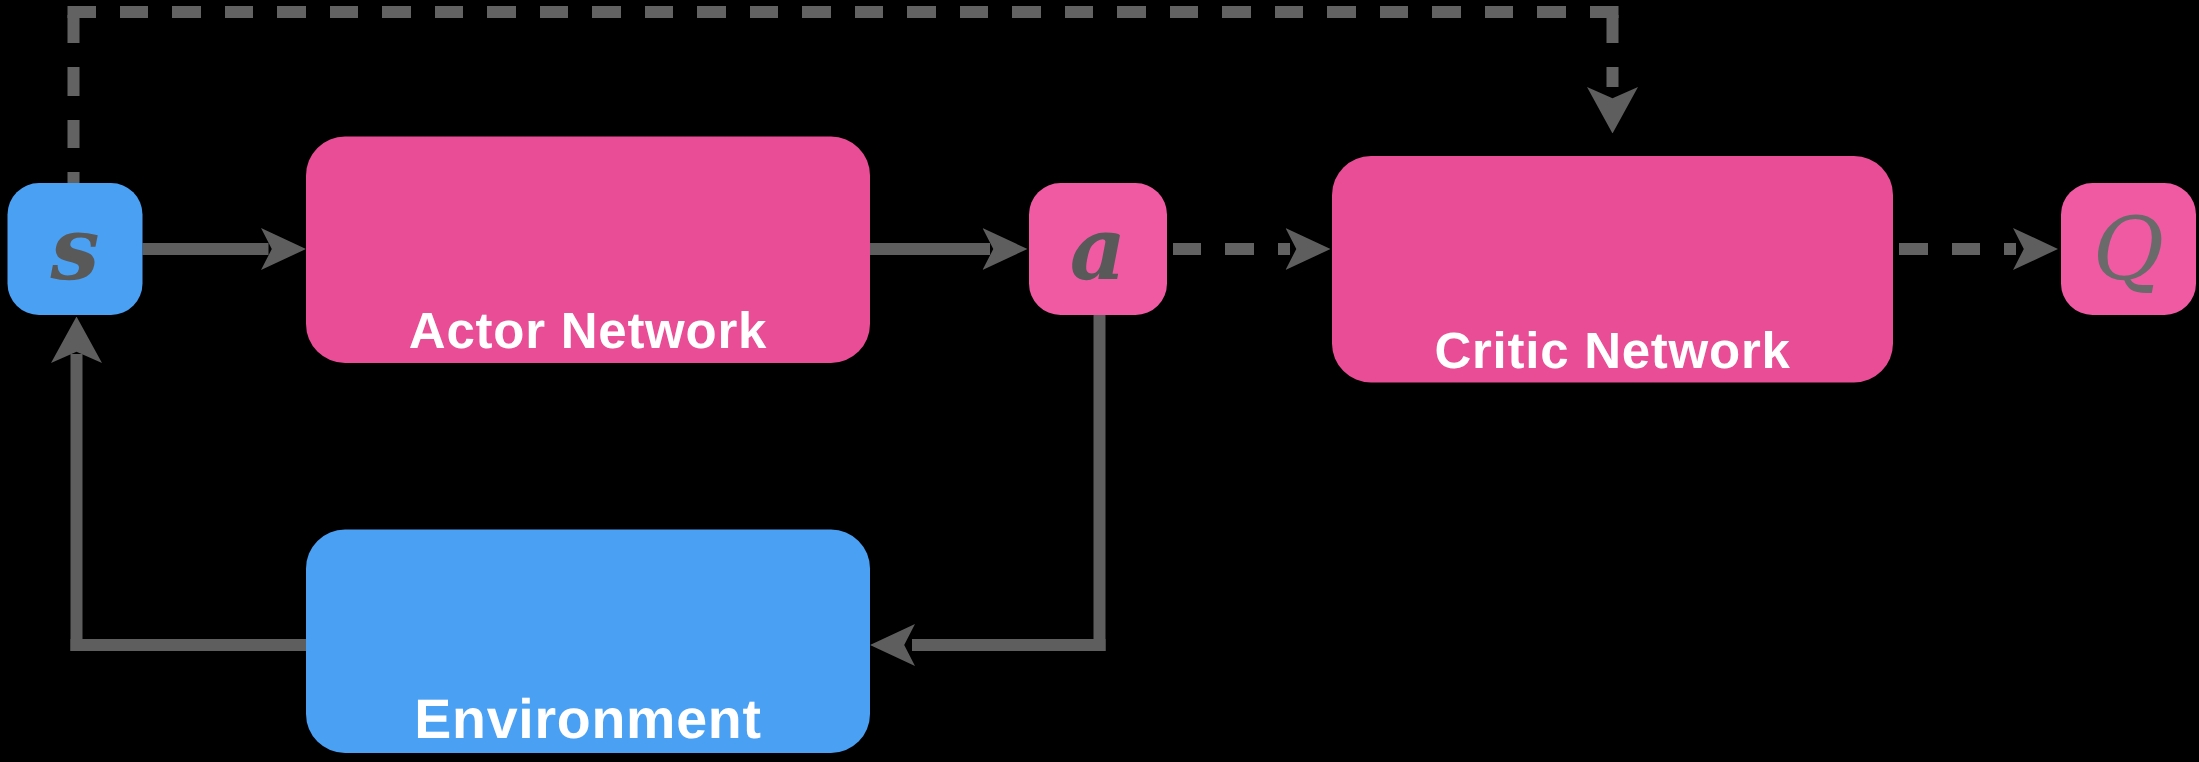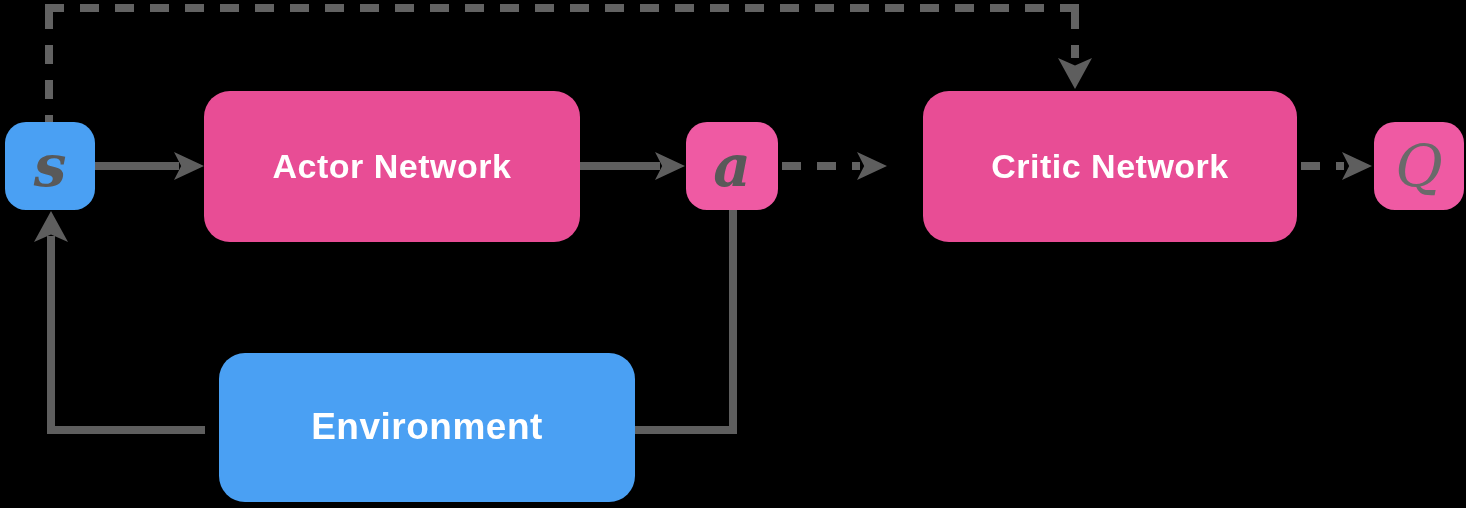--- a/index.html
+++ b/index.html
@@ -16,21 +16,21 @@
     font-family: "Liberation Sans", sans-serif;
   }
   .node {
     position: absolute;
     display: flex;
     flex-direction: column;
     align-items: center;
     justify-content: center;
     box-sizing: border-box;
   }
-  .node.big { border-radius: 26px; }
+  .node.big { border-radius: 26px; justify-content: flex-end; }
   .node.small { border-radius: 21px; }
   .pink-big  { background: #E84D95; }
   .pink-sm   { background: #EF5AA3; }
   .blue      { background: #4AA0F3; }
 
   .node-title {
     color: #FFFFFF;
     font-weight: bold;
     font-size: 34px;
     letter-spacing: 0.5px;
@@ -113,25 +113,25 @@
   </div>
 
   <div class="node big pink-big" style="left:204px; top:91px; width:376px; height:151px;">
     <div class="node-title">Actor Network</div>
   </div>
 
   <div class="node small pink-sm" style="left:686px; top:122px; width:92px; height:88px;">
     <span class="glyph">a</span>
   </div>
 
-  <div class="node big pink-big" style="left:888px; top:91px; width:374px; height:151px;margin-left:35px;">
+  <div class="node big pink-big" style="left:888px; top:104px; width:374px; height:151px;">
     <div class="node-title">Critic Network</div>
   </div>
 
   <div class="node small pink-sm" style="left:1374px; top:122px; width:90px; height:88px;">
     <span class="glyph q">Q</span>
   </div>
 
-  <div class="node big blue" style="left:219px; top:353px; width:416px; height:149px;">
+  <div class="node big blue" style="left:204px; top:353px; width:376px; height:149px;">
     <div class="node-title" style="font-size:37px;">Environment</div>
   </div>
 
 </div>
 
 </body></html>

